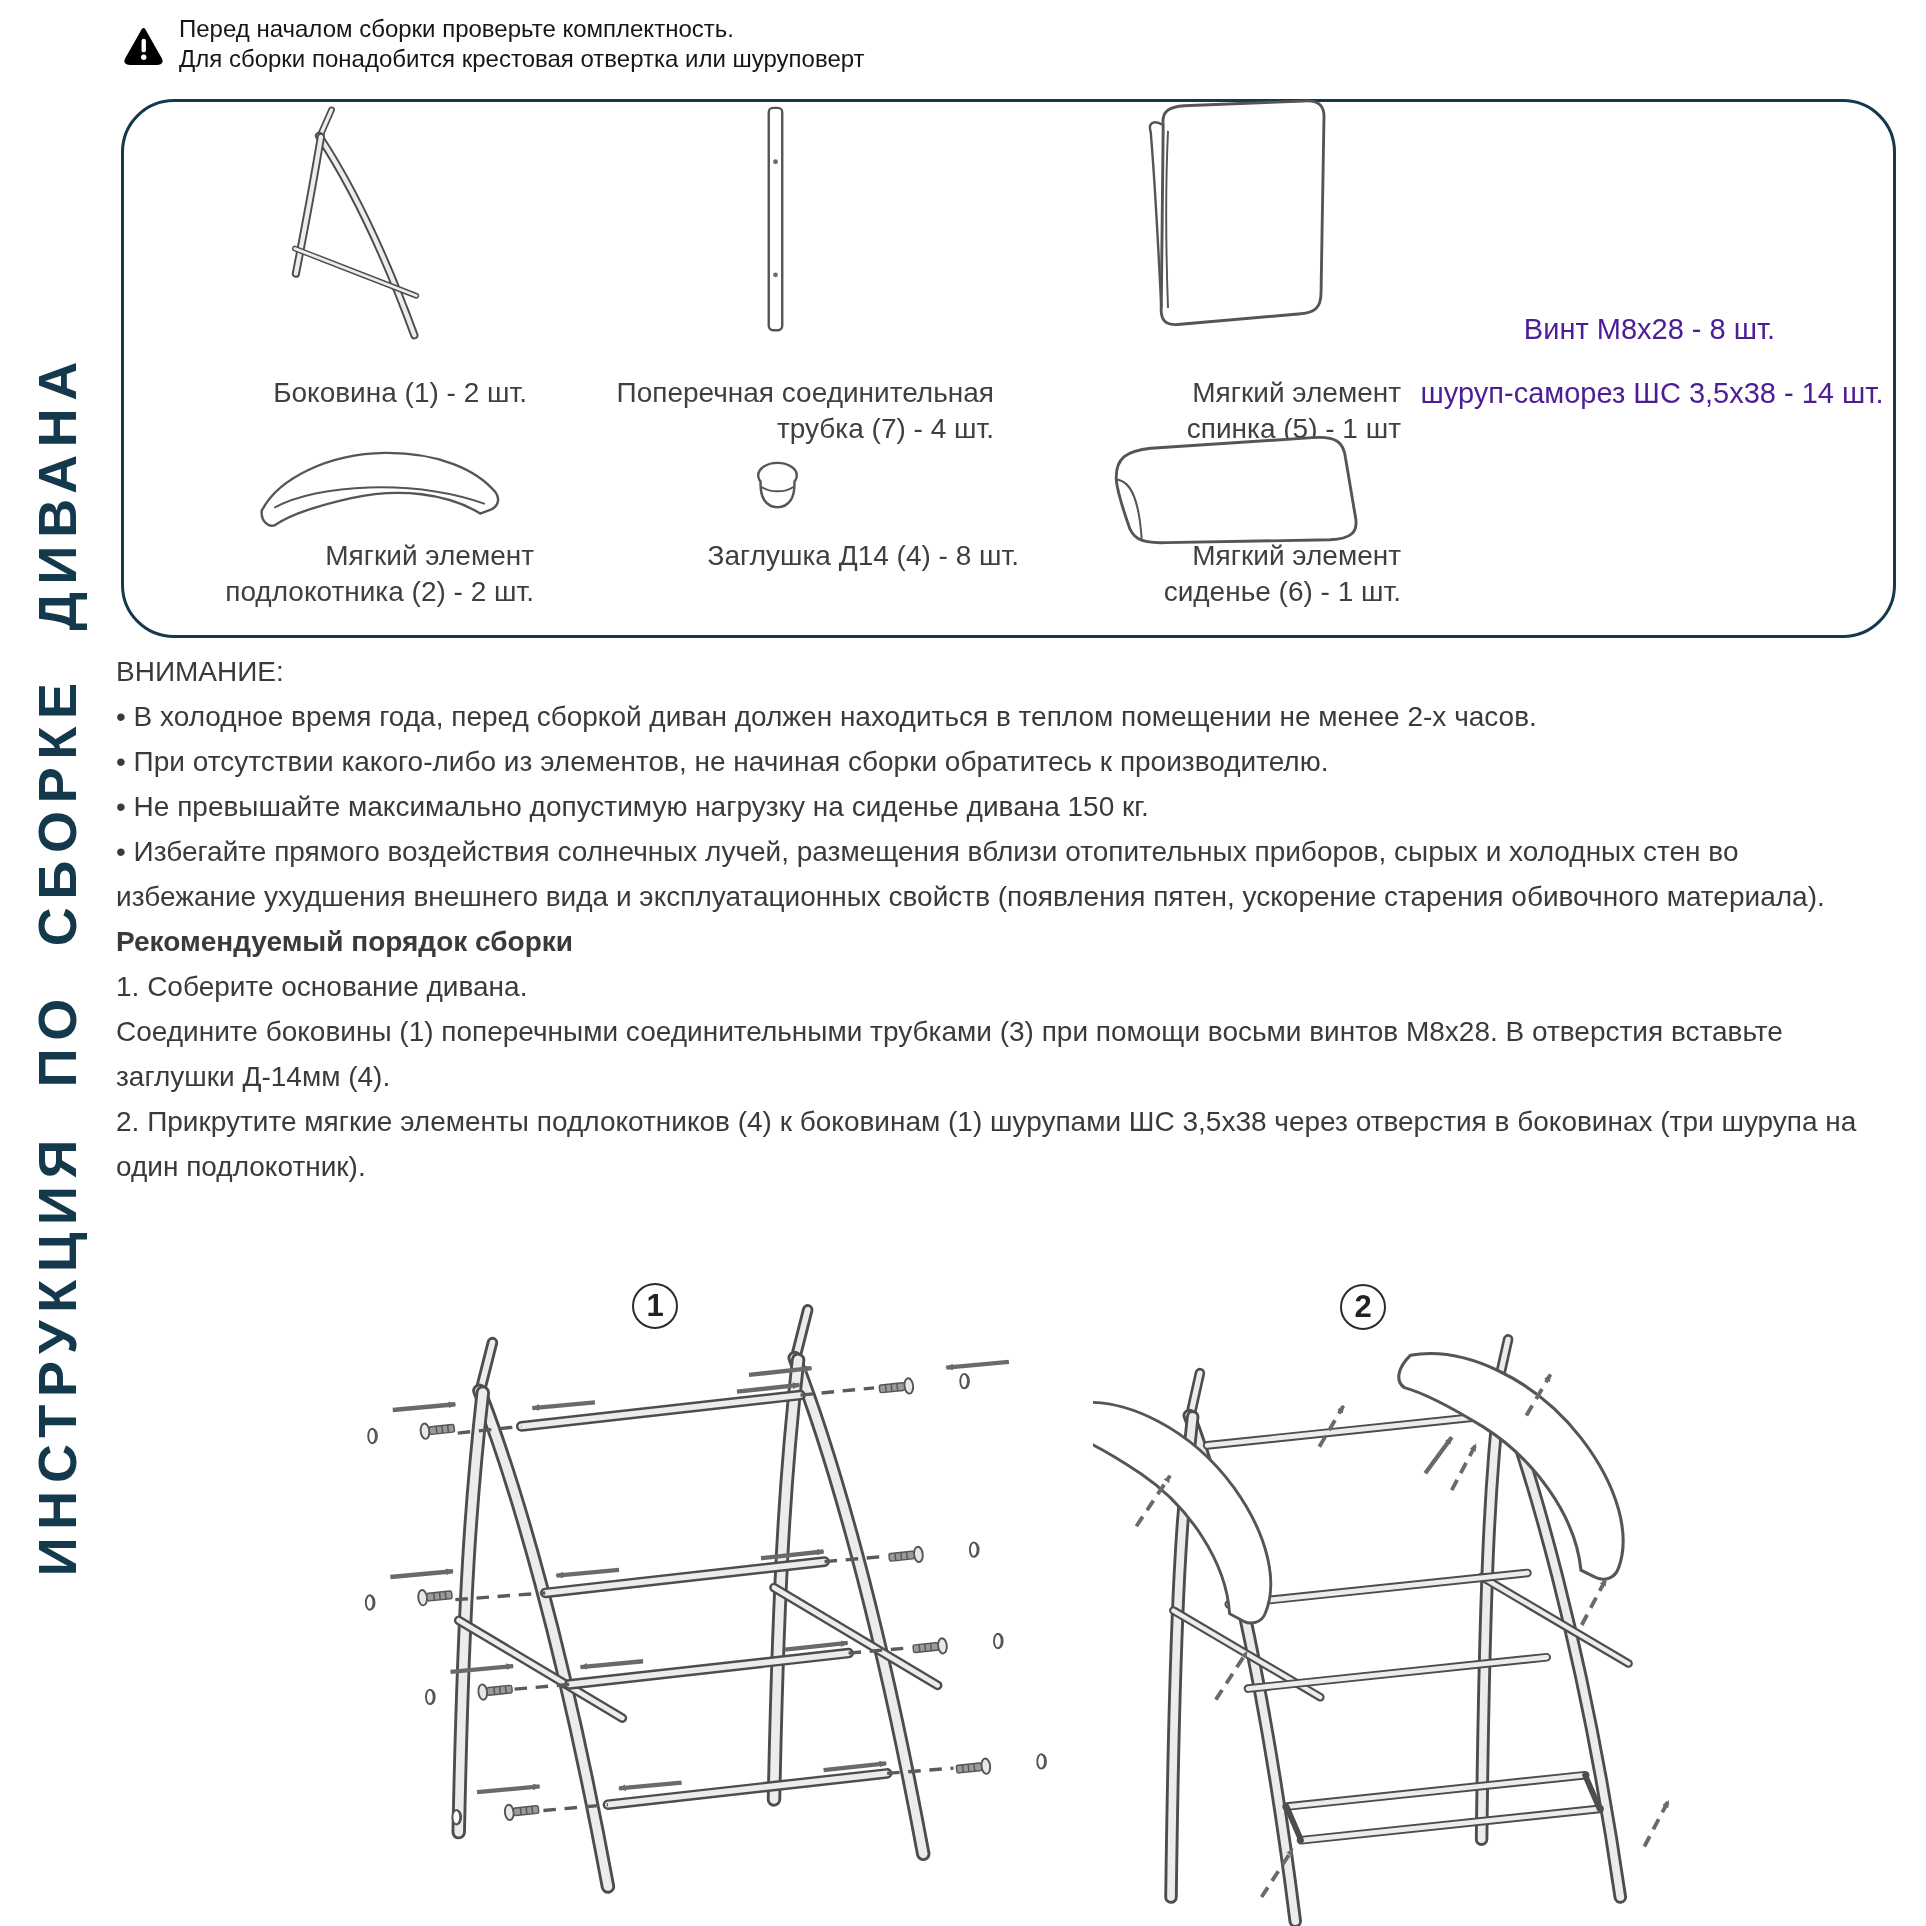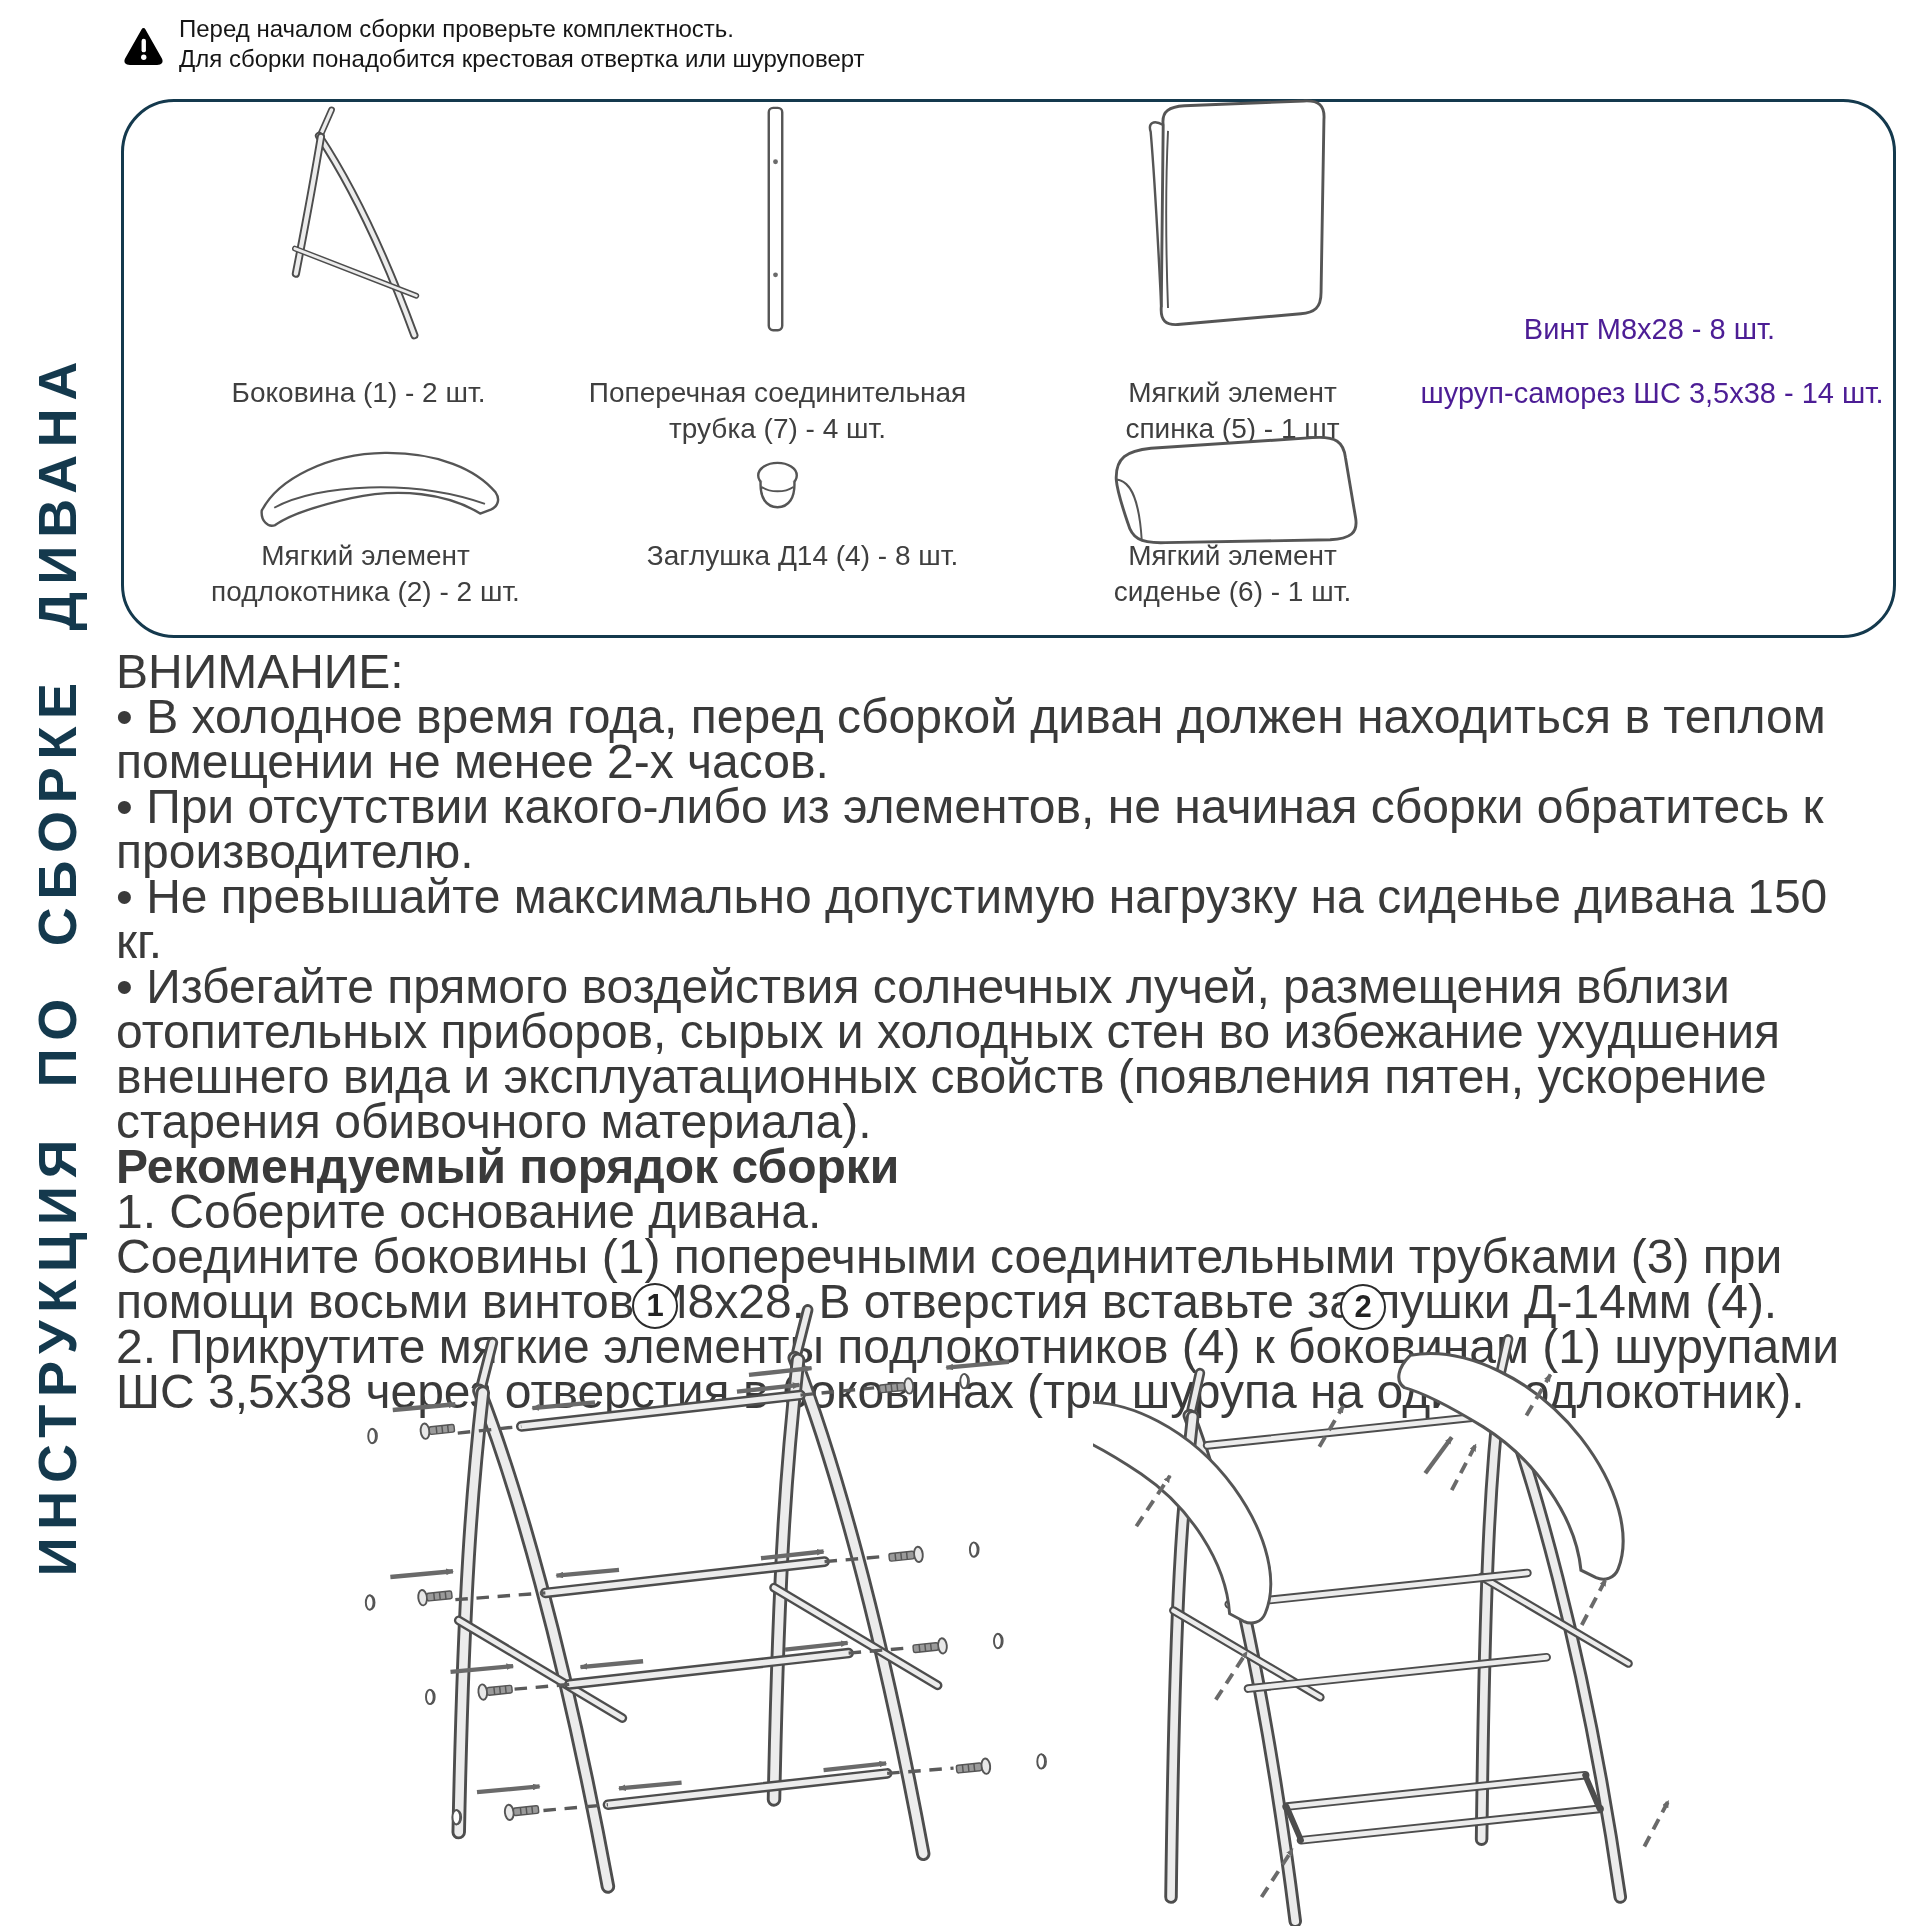--- a/index.html
+++ b/index.html
@@ -13,26 +13,26 @@
           letter-spacing:7.7px;word-spacing:22px;color:#14394d;}
 
   
   .warn-icon{position:absolute;left:124px;top:27px;width:39px;height:38px;}
   .warn-text{position:absolute;left:179px;top:14.4px;font-size:24px;line-height:30px;color:#161616;}
 
   
   .parts-box{position:absolute;left:121px;top:99px;width:1775px;height:539px;
              border:3.4px solid #14394d;border-radius:53px;box-sizing:border-box;background:#fff;}
   .abs{position:absolute;}
-  .part-label{position:absolute;text-align:center;font-size:28px;line-height:36px;
+  .part-label{position:absolute;text-align:right;font-size:28px;line-height:36px;
               color:#3f3f3f;white-space:pre-line;}
   .fast-line{position:absolute;text-align:center;font-size:29px;color:#4c1d95;white-space:nowrap;}
 
   
-  .textblock{position:absolute;left:116px;top:649px;width:1753px;font-size:48px;line-height:45px;color:#3a3a3a;}
+  .textblock{position:absolute;left:116px;top:649px;width:1753px;font-size:28px;line-height:45px;color:#3a3a3a;}
   .textblock p{margin:0;}
   .textblock p.bold{font-weight:bold;}
 
   
   .diag{position:absolute;}
   .stepnum{position:absolute;width:46px;height:46px;border:2.9px solid #2b2b2b;border-radius:50%;
            box-sizing:border-box;display:flex;align-items:center;justify-content:center;
            font-size:31px;font-weight:bold;color:#222;background:#fff;}
 
   

